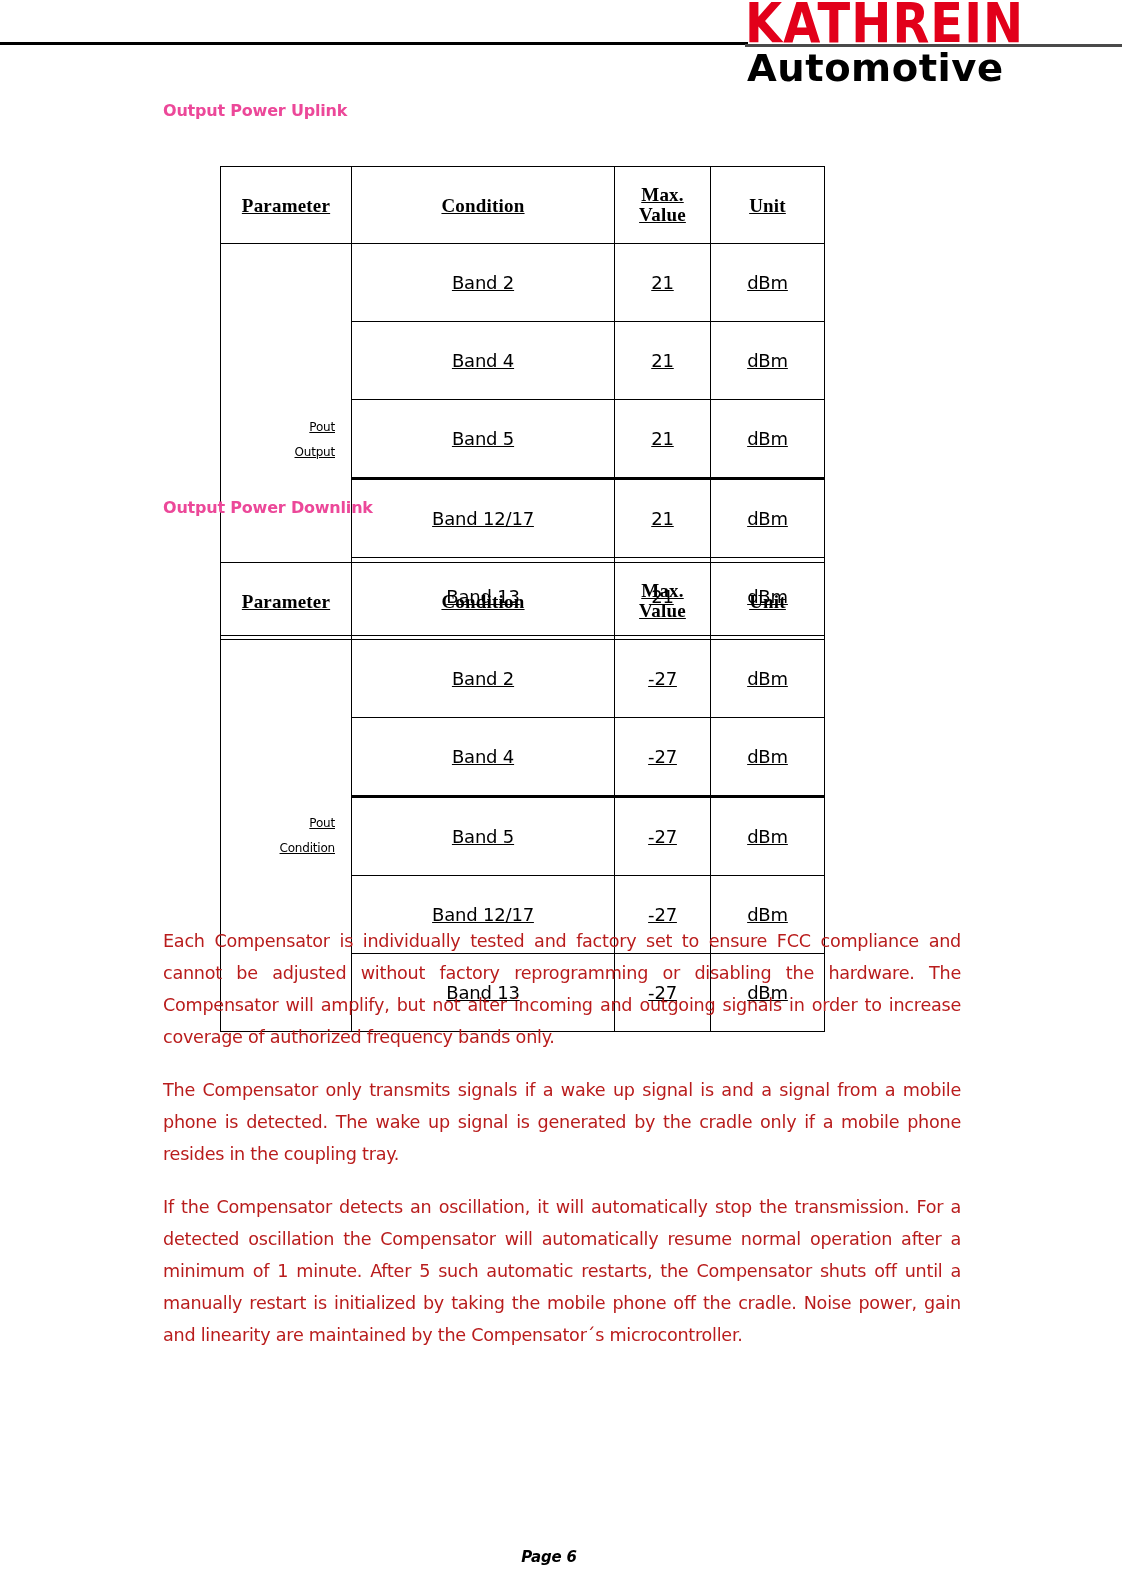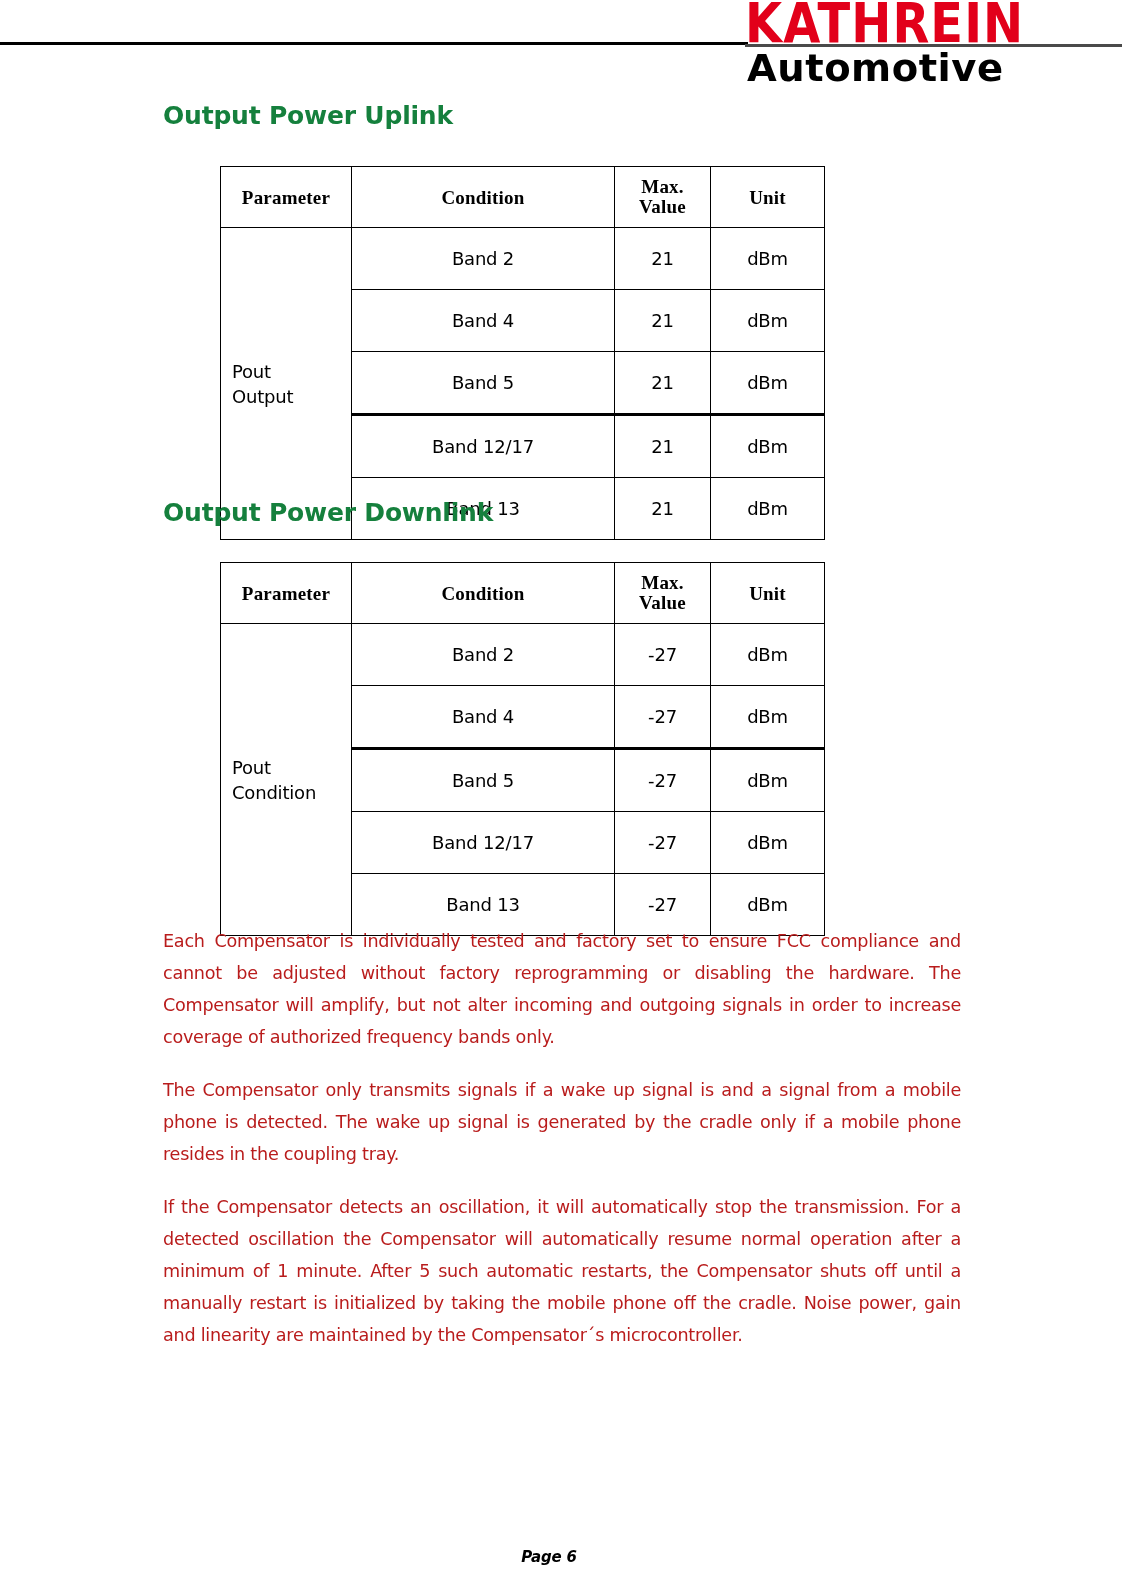--- a/index.html
+++ b/index.html
@@ -77,23 +77,23 @@
     transform-origin: left top;
     white-space: nowrap;
   }
 
   
   .section-heading {
     position: absolute;
     left: 163px;
     font-family: "DejaVu Sans", sans-serif;
     font-weight: 700;
-    font-size: 25px;
+    font-size: 16px;
     letter-spacing: -0.2px;
-    color: #15803d;
+    color: #ec4899;
     white-space: nowrap;
   }
   #heading-uplink   { top: 101px; }
   #heading-downlink { top: 498px; }
 
   
   .spec-table {
     position: absolute;
     left: 220px;
     width: 604px;
@@ -104,23 +104,24 @@
   #table-downlink { top: 562px; }
 
   .spec-table col.c-param { width: 131px; }
   .spec-table col.c-cond  { width: 263px; }
   .spec-table col.c-max   { width: 96px; }
   .spec-table col.c-unit  { width: 114px; }
 
   .spec-table th,
   .spec-table td {
     border: 1.6px solid #000000;
-    padding: 8px;
+    padding: 16px;
     text-align: center;
     vertical-align: middle;
+    text-decoration: underline;
   }
 
   .spec-table thead th {
     font-family: "Liberation Serif", serif;
     font-weight: 700;
     font-size: 19px;
     height: 44px;
     line-height: 21px;
     letter-spacing: 0.2px;
   }
@@ -130,24 +131,24 @@
 
   .spec-table tbody td {
     font-family: "DejaVu Sans", sans-serif;
     font-weight: 400;
     font-size: 18px;
     height: 45px;
     letter-spacing: -0.2px;
     text-align: center;
   }
   .spec-table td.param-cell {
-    text-align: left;
+    text-align: right;
     padding-left: 11px;
     line-height: 25px;
-    font-size: 18px;
+    font-size: 12px;
   }
   .spec-table tr.thick-top > td {
     border-top-width: 3px;
   }
 
   
   .body-copy {
     position: absolute;
     left: 163px;
     top: 925px;

